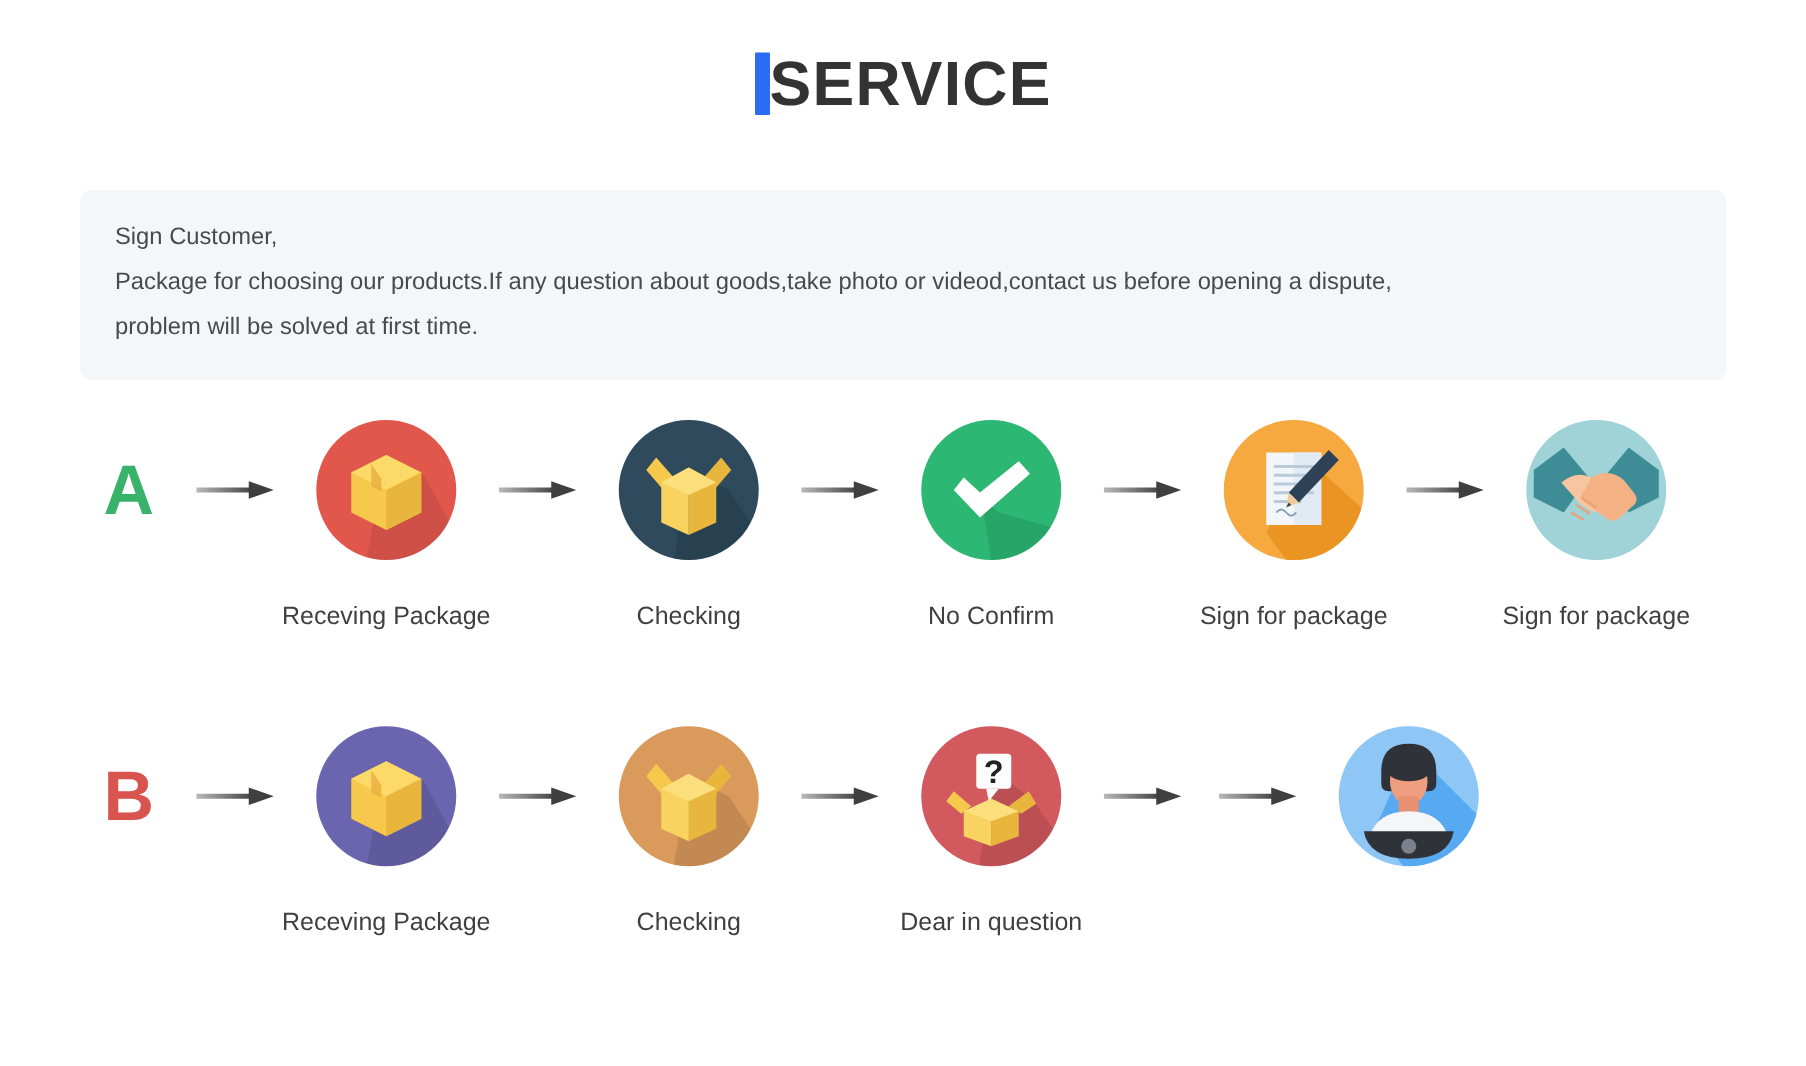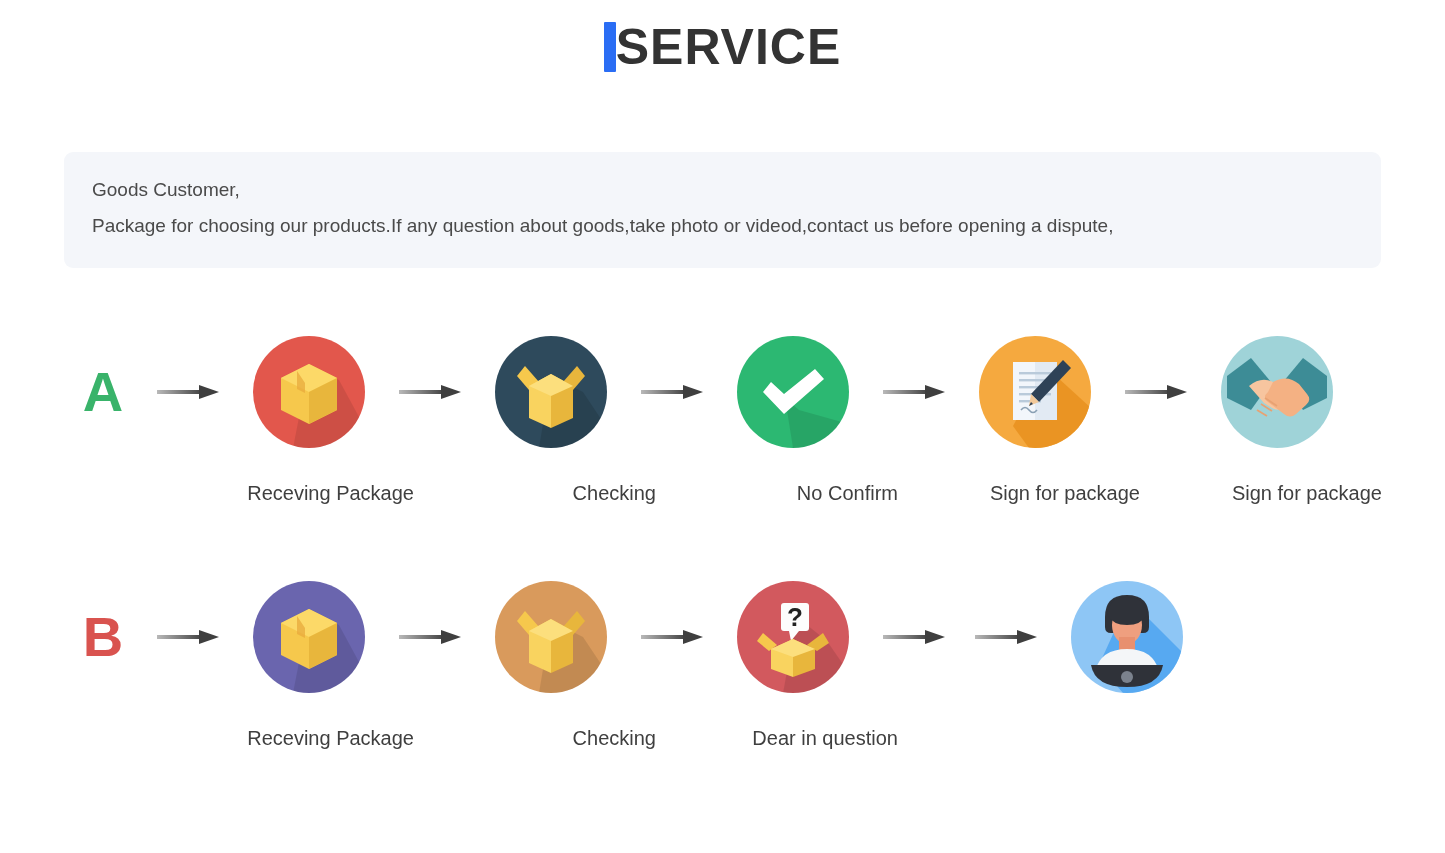--- a/index.html
+++ b/index.html
@@ -20,21 +20,21 @@
     width: 1445px;
     height: 853px;
     box-sizing: border-box;
   }
 
   
   .title-wrap {
     display: flex;
     align-items: center;
     justify-content: center;
-    padding-top: 22px;
+    padding-top: 42px;
   }
   .title-bar {
     width: 12px;
     height: 50px;
     background: #2a6df4;
     border-radius: 1px;
   }
   .title-text {
     font-size: 50px;
     font-weight: bold;
@@ -83,21 +83,21 @@
     height: 124px;
     display: flex;
     align-items: center;
     justify-content: center;
   }
   .step-label {
     margin-top: 22px;
     font-size: 20px;
     line-height: 34px;
     color: #3f3f3f;
-    text-align: right;
+    text-align: center;
     width: 210px;
   }
 
   
   .marker {
     font-size: 56px;
     font-weight: bold;
     line-height: 1;
   }
   .marker.a { color: #39b36a; }
@@ -127,22 +127,23 @@
 <body>
 
 <div class="page">
 
   <div class="title-wrap">
     <div class="title-bar"></div>
     <div class="title-text">SERVICE</div>
   </div>
 
   <div class="notice">
-    <p>Goods Customer,</p>
+    <p>Sign Customer,</p>
     <p>Package for choosing our products.If any question about goods,take photo or videod,contact us before opening a dispute,</p>
+    <p>problem will be solved at first time.</p>
   </div>
 
   <div class="flow row-a">
 
     <div class="step" style="width:78px">
       <div class="step-visual">
         <span class="marker a">A</span>
       </div>
     </div>
 

